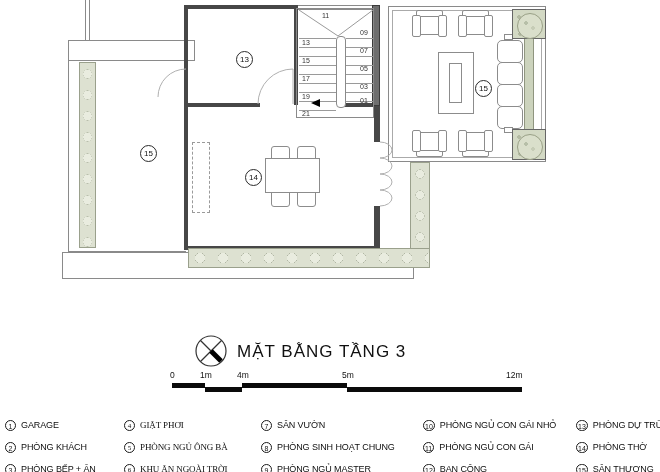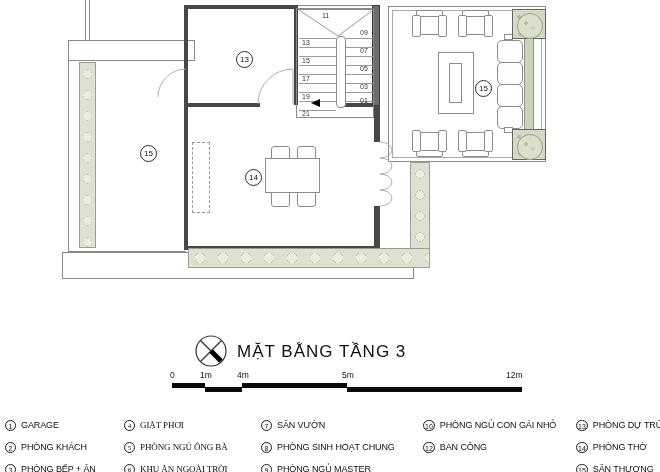--- a/index.html
+++ b/index.html
@@ -233,20 +233,24 @@
           <span class="lnum">9</span>
           <span class="llabel">PHÒNG NGỦ MASTER</span>
         </div>
     </div>
     <div class="lcol" style="left:423px;">
       <div class="litem">
           <span class="lnum">10</span>
           <span class="llabel">PHÒNG NGỦ CON GÁI NHỎ</span>
         </div>
       <div class="litem">
+          <span class="lnum">11</span>
+          <span class="llabel">PHÒNG NGỦ CON GÁI</span>
+        </div>
+      <div class="litem">
           <span class="lnum">12</span>
           <span class="llabel">BAN CÔNG</span>
         </div>
     </div>
     <div class="lcol" style="left:576px;">
       <div class="litem">
           <span class="lnum">13</span>
           <span class="llabel">PHÒNG DỰ TRỮ</span>
         </div>
       <div class="litem">

